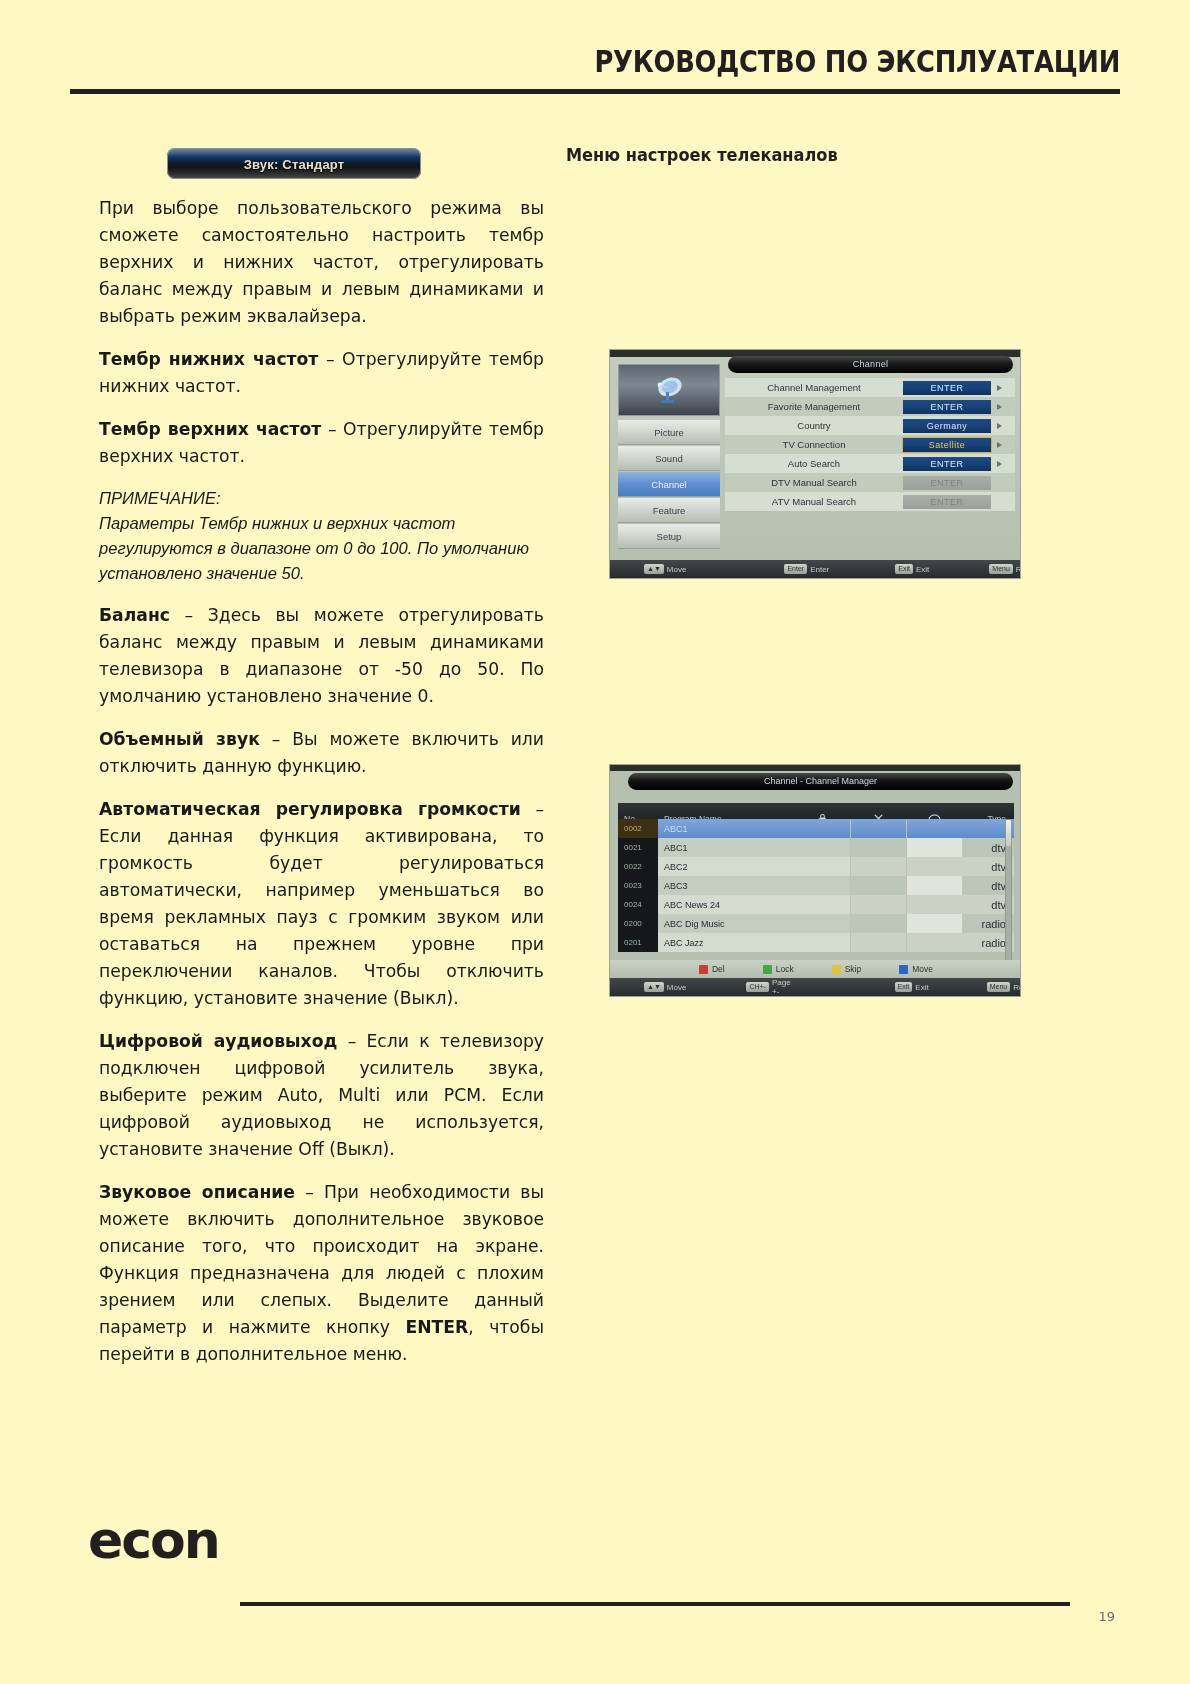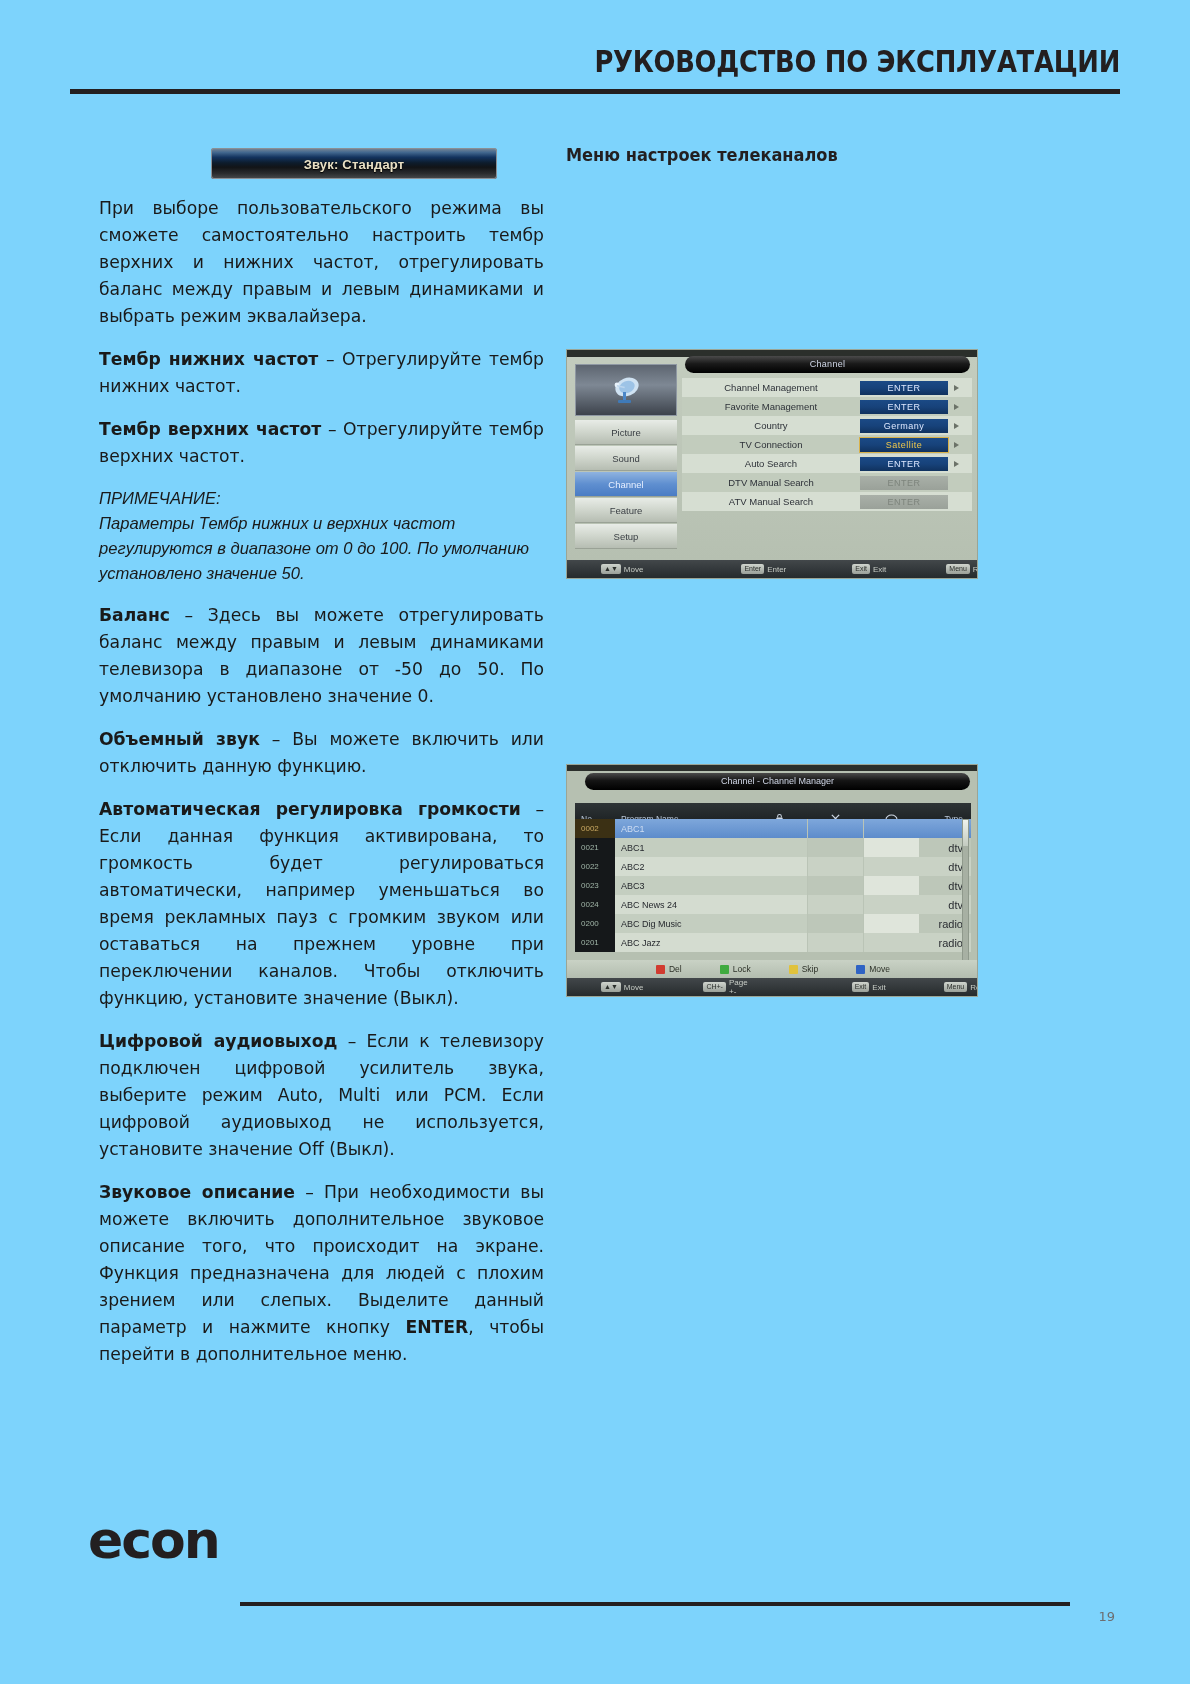--- a/index.html
+++ b/index.html
@@ -5,21 +5,21 @@
   * { box-sizing: border-box; }
   html, body {
     margin: 0; padding: 0;
     background: #ffffff;
     width: 1190px; height: 1684px;
     font-family: "DejaVu Sans", sans-serif;
   }
   .page {
     position: relative;
     width: 1190px; height: 1684px;
-    background: #7dd3fc;
+    background: #fef9c3;
     overflow: hidden;
   }
 
   
   .header {
     position: absolute;
     left: 70px; top: 44px;
     width: 1050px;
   }
   .header-title {
@@ -48,24 +48,24 @@
   }
   .col-right {
     position: absolute;
     left: 566px; top: 144px;
     width: 412px;
   }
 
   
   .osd-banner {
     position: relative;
-    margin-left: 112px;
-    width: 286px;
+    margin-left: 68px;
+    width: 254px;
     height: 31px;
-    border-radius: 3px;
+    border-radius: 8px;
     background:
       linear-gradient(to bottom,
         #7f8a96 0%,
         #43688f 14%,
         #13335e 30%,
         #0d1c2c 48%,
         #121417 62%,
         #2a2c2e 82%,
         #4a4c4e 100%);
     box-shadow: 0 0 0 1px #8a8f94 inset;
@@ -120,20 +120,21 @@
   }
 
   
   .shot {
     position: relative;
     width: 412px;
     background: #b9c3b4;
     border: 1px solid #9aa596;
     overflow: hidden;
     filter: blur(0.15px);
+    margin-left: 43px;
   }
   .shot1 {
     position: absolute;
     left: 0; top: 205px;
     height: 230px;
     background: linear-gradient(to bottom,#2a2d2a 0%, #2a2d2a 3%, #c3ccbe 3%, #b6c0b1 92%, #3a3f3a 92%, #2f332f 100%);
   }
   
   .osd-titlebar {
     position: absolute;

